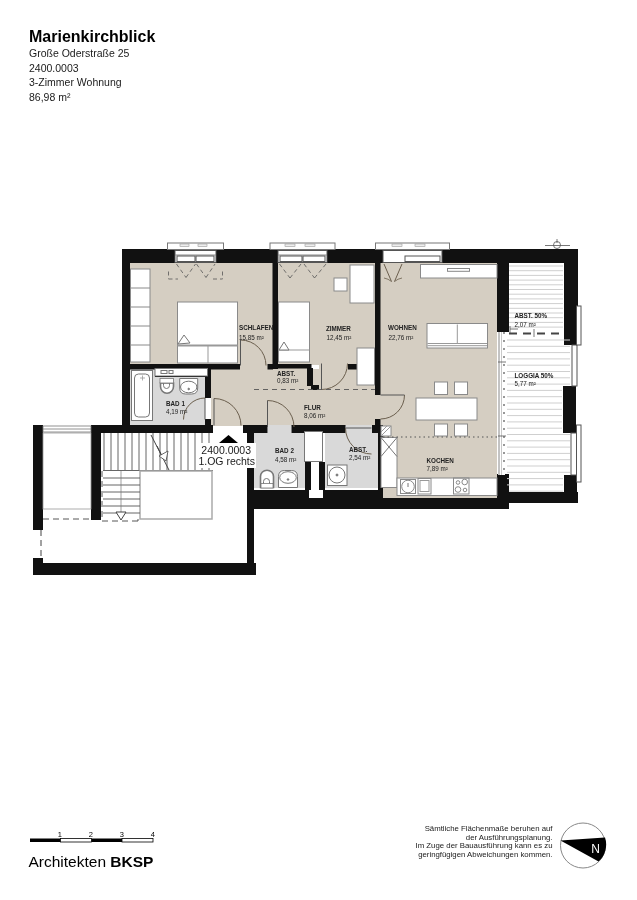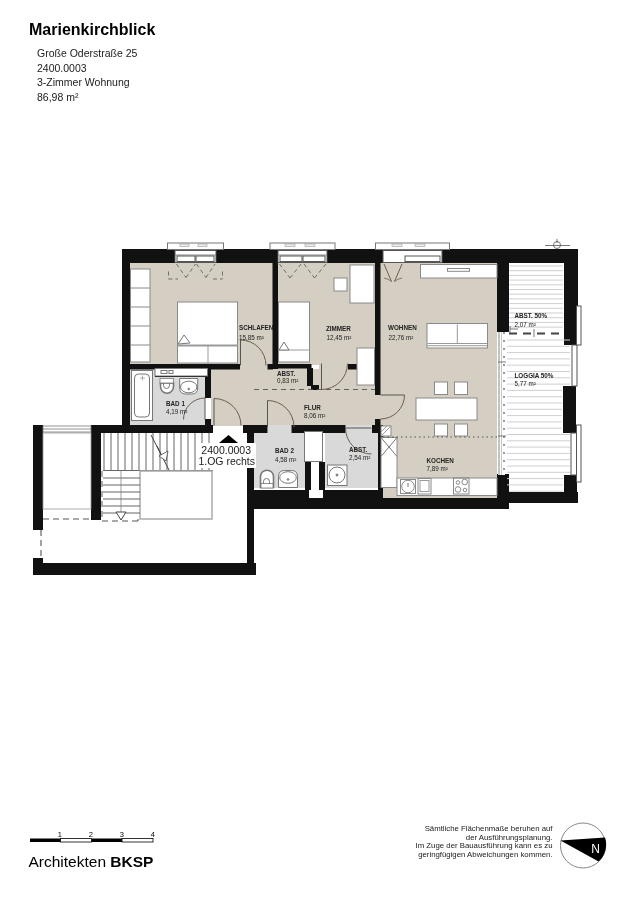--- a/index.html
+++ b/index.html
@@ -1,19 +1,19 @@
 <!DOCTYPE html>
 <html><head>
 <meta charset="utf-8">
 <style>
   html,body{margin:0;padding:0;background:#fff;}
   body{width:637px;height:900px;font-family:"Liberation Sans",sans-serif;position:relative;overflow:hidden;}
-  .hdr{position:absolute;left:29px;top:22px;}
+  .hdr{position:absolute;left:29px;top:29px;}
   .hdr h1{font-size:16px;font-weight:bold;margin:0 0 1px 0;line-height:16px;color:#000;}
-  .hdr p{font-size:10.5px;margin:8px;line-height:14.5px;color:#1a1a1a;}
+  .hdr p{font-size:10.5px;margin:0;line-height:14.5px;color:#1a1a1a;}
   svg{position:absolute;left:0;top:0;}
   .rlbl{font-size:6.3px;font-weight:bold;fill:#222;}
   .rsub{font-size:6.3px;font-weight:normal;fill:#222;}
 </style>
 </head>
 <body>
 
 <div class="hdr">
   <h1>Marienkirchblick</h1>
   <p>Große Oderstraße 25<br>2400.0003<br>3-Zimmer Wohnung<br>86,98 m²</p>

